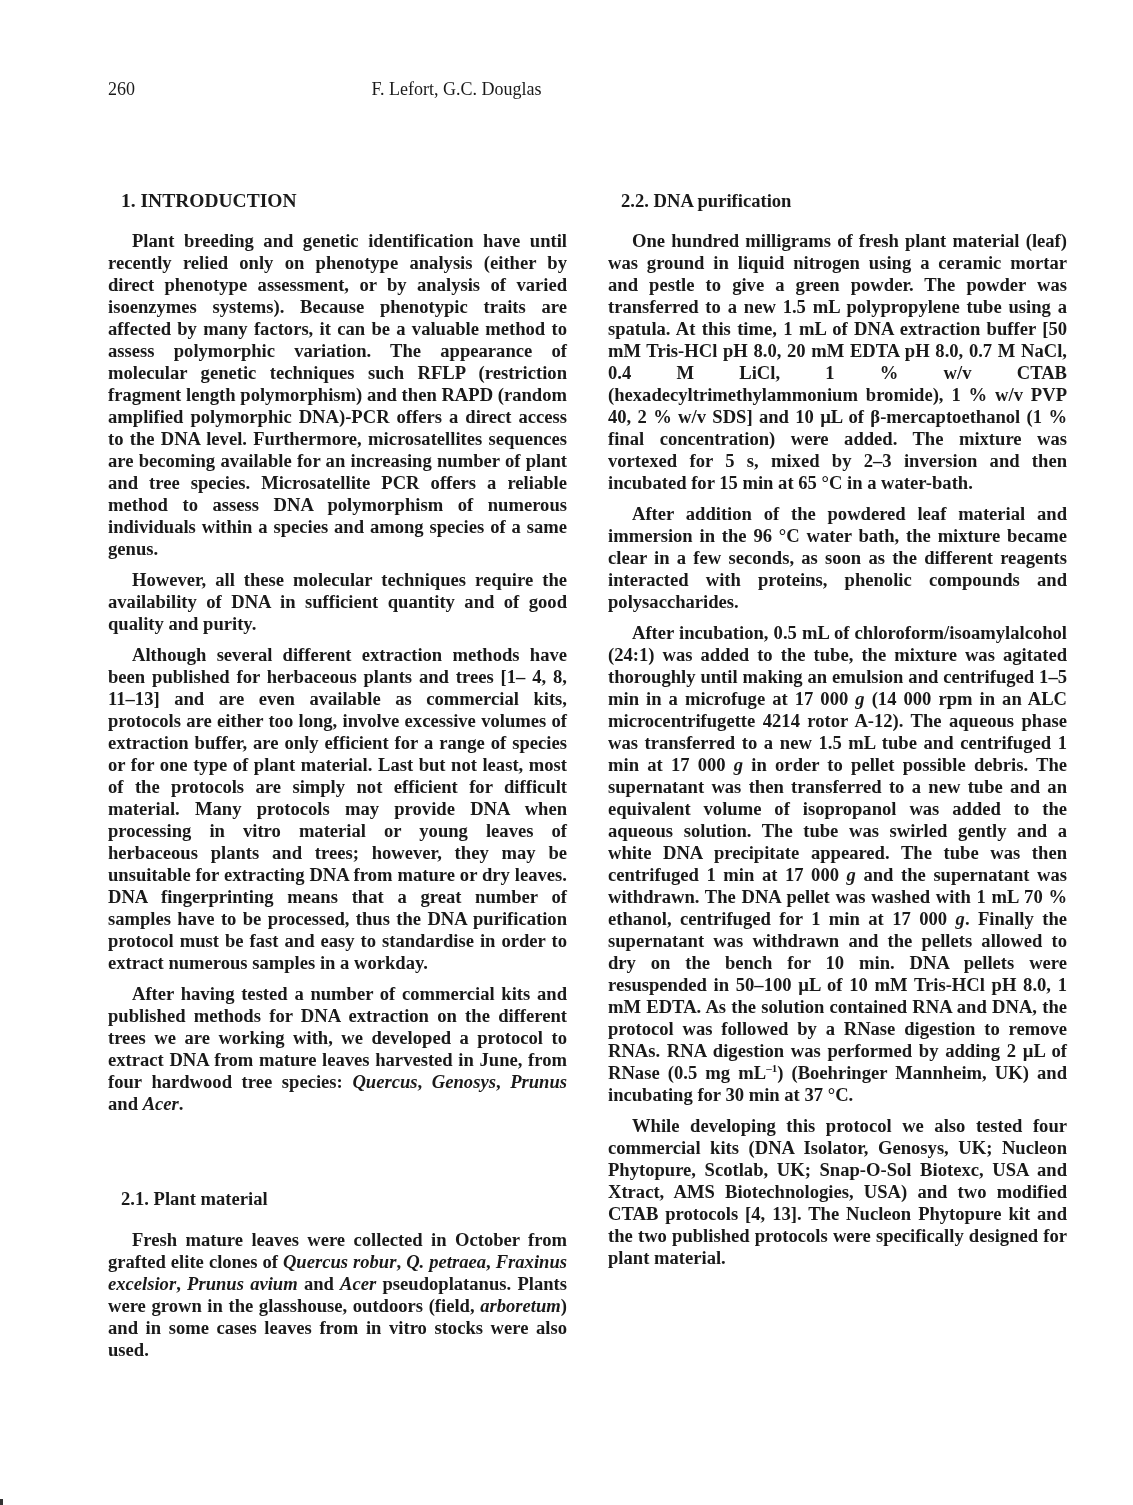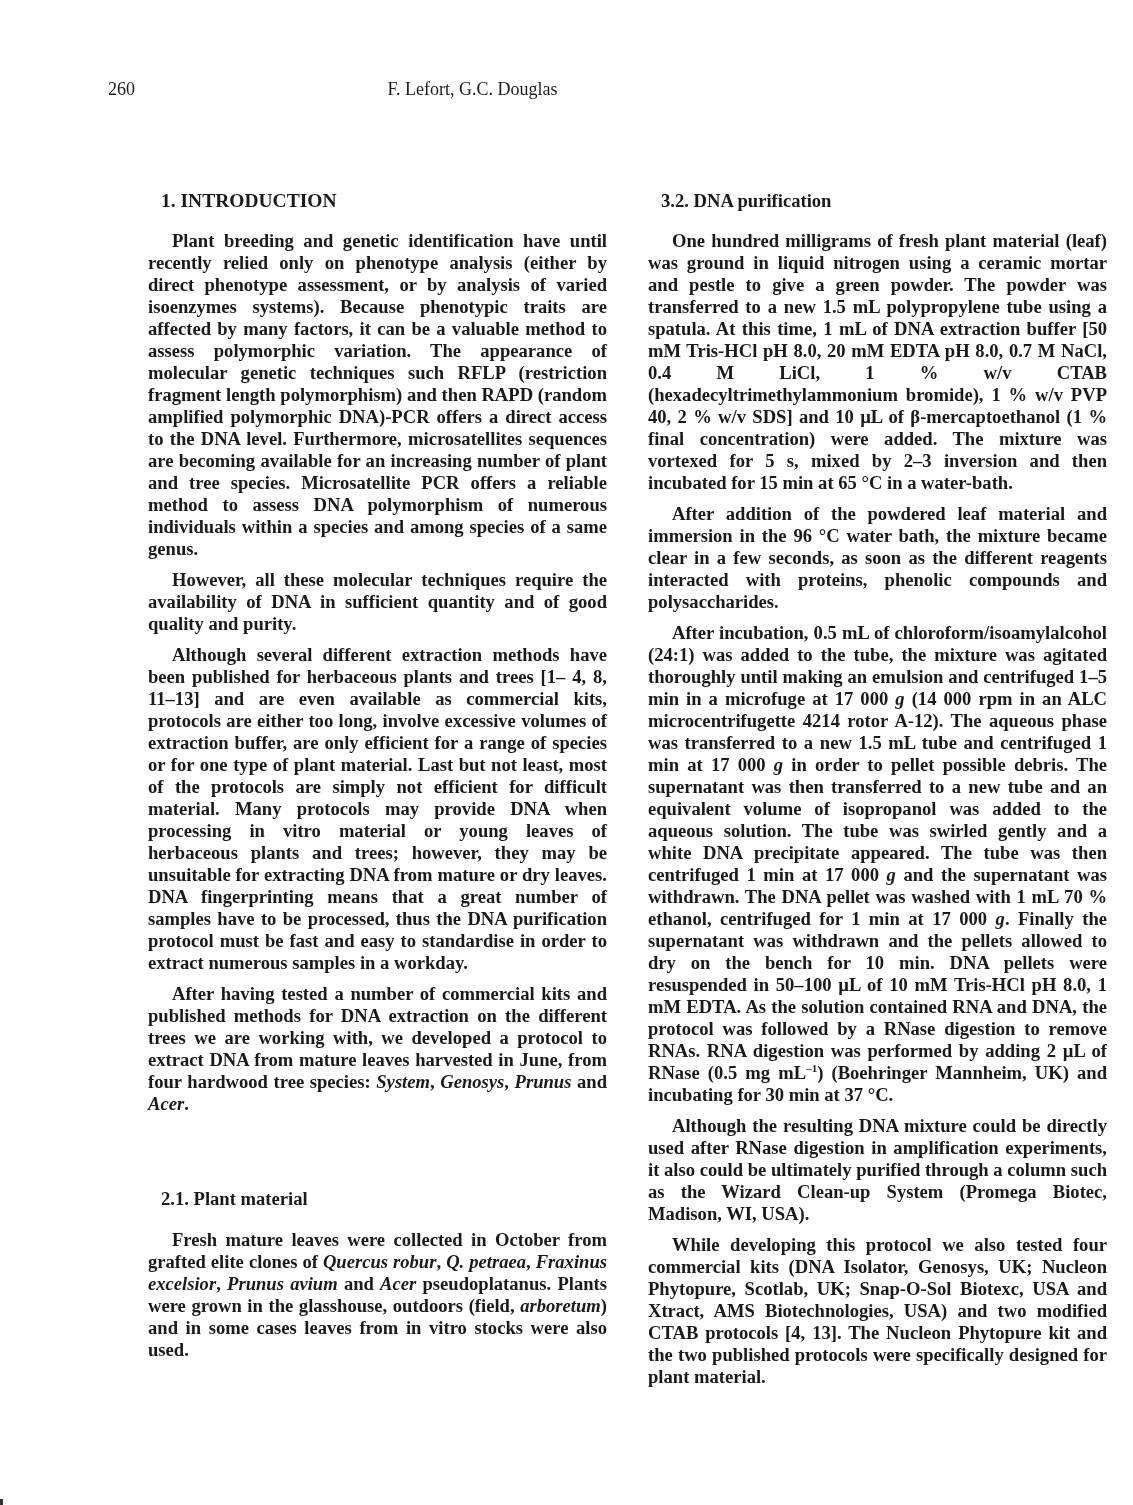--- a/index.html
+++ b/index.html
@@ -2,22 +2,22 @@
 <html><head>
   <meta charset="utf-8">
   <style>
     html, body { margin: 0; padding: 0; background: #ffffff; }
     body {
       width: 1133px; height: 1505px; position: relative; overflow: hidden;
       font-family: "Liberation Serif", serif; color: #1a1a1a;
     }
     .running-head { position: absolute; top: 79px; left: 0; width: 1133px; height: 26px; font-size: 18px; }
     .page-number { position: absolute; left: 108px; top: 0; }
-    .authors { position: absolute; left: 16px; width: 913px; text-align: center; top: 0; }
-    .col { position: absolute; top: 190px; width: 459px; font-size: 18.6px; line-height: 22px; margin-left: 40px; }
+    .authors { position: absolute; left: 0; width: 913px; text-align: center; top: 0; }
+    .col { position: absolute; top: 190px; width: 459px; font-size: 18.6px; line-height: 22px; }
     .col-left { left: 108px; }
     .col-right { left: 608px; top: 190px; }
     h2.sec { font-size: 19.5px; font-weight: bold; margin: 0; padding-left: 13px; line-height: 22px; }
     h3.sub { font-size: 18.6px; font-weight: bold; margin: 0; padding-left: 13px; line-height: 22px; }
     p { margin: 0; text-align: justify; text-indent: 24px; hyphens: none; font-weight: bold; }
     p + p { margin-top: 9px; }
     .gap-h1 { height: 18px; }
     .gap-h2 { height: 19px; }
     .gap-sec { height: 56px; }
     .gap-sub { height: 17px; }
@@ -32,32 +32,31 @@
   <span class="page-number">260</span>
   <span class="authors">F. Lefort, G.C. Douglas</span>
 </div>
 
 <div class="col col-left">
   <h2 class="sec">1. INTRODUCTION</h2>
   <div class="gap-h1"></div>
   <p>Plant breeding and genetic identification have until recently relied only on phenotype analysis (either by direct phenotype assessment, or by analysis of varied isoenzymes systems). Because phenotypic traits are affected by many factors, it can be a valuable method to assess polymorphic variation. The appearance of molecular genetic techniques such RFLP (restriction fragment length polymorphism) and then RAPD (random amplified polymorphic DNA)-PCR offers a direct access to the DNA level. Furthermore, microsatellites sequences are becoming available for an increasing number of plant and tree species. Microsatellite PCR offers a reliable method to assess DNA polymorphism of numerous individuals within a species and among species of a same genus.</p>
   <p>However, all these molecular techniques require the availability of DNA in sufficient quantity and of good quality and purity.</p>
   <p>Although several different extraction methods have been published for herbaceous plants and trees [1– 4, 8, 11–13] and are even available as commercial kits, protocols are either too long, involve excessive volumes of extraction buffer, are only efficient for a range of species or for one type of plant material. Last but not least, most of the protocols are simply not efficient for difficult material. Many protocols may provide DNA when processing in vitro material or young leaves of herbaceous plants and trees; however, they may be unsuitable for extracting DNA from mature or dry leaves. DNA fingerprinting means that a great number of samples have to be processed, thus the DNA purification protocol must be fast and easy to standardise in order to extract numerous samples in a workday.</p>
-  <p><span>After having tested a number of commercial kits and published methods for DNA extraction on the different trees we are working with, we developed a protocol to extract DNA from mature leaves harvested in June, from four hardwood tree species: </span><i>System</i><span>, </span><i>Genosys</i><span>, </span><i>Prunus</i><span> and </span><i>Acer</i><span>.</span></p>
+  <p><span>After having tested a number of commercial kits and published methods for DNA extraction on the different trees we are working with, we developed a protocol to extract DNA from mature leaves harvested in June, from four hardwood tree species: </span><i>Quercus</i><span>, </span><i>Genosys</i><span>, </span><i>Prunus</i><span> and </span><i>Acer</i><span>.</span></p>
 
   <div class="gap-sec"></div>
   <div class="gap-sub"></div>
   <h3 class="sub">2.1. Plant material</h3>
   <div class="gap-h2"></div>
   <p><span>Fresh mature leaves were collected in October from grafted elite clones of </span><i>Quercus robur</i><span>, </span><i>Q. petraea</i><span>, </span><i>Fraxinus excelsior</i><span>, </span><i>Prunus avium</i><span> and </span><i>Acer</i><span> pseudoplatanus. Plants were grown in the glasshouse, outdoors (field, </span><i>arboretum</i><span>) and in some cases leaves from in vitro stocks were also used.</span></p>
 </div>
 
 <div class="col col-right">
-  <h3 class="sub">3.2. DNA purification</h3>
+  <h3 class="sub">2.2. DNA purification</h3>
   <div class="gap-h1"></div>
   <p>One hundred milligrams of fresh plant material (leaf) was ground in liquid nitrogen using a ceramic mortar and pestle to give a green powder. The powder was transferred to a new 1.5 mL polypropylene tube using a spatula. At this time, 1 mL of DNA extraction buffer [50 mM Tris-HCl pH 8.0, 20 mM EDTA pH 8.0, 0.7 M NaCl, 0.4 M LiCl, 1 % w/v CTAB (hexadecyltrimethylammonium bromide), 1 % w/v PVP 40, 2 % w/v SDS] and 10 µL of β-mercaptoethanol (1 % final concentration) were added. The mixture was vortexed for 5 s, mixed by 2–3 inversion and then incubated for 15 min at 65 °C in a water-bath.</p>
   <p>After addition of the powdered leaf material and immersion in the 96 °C water bath, the mixture became clear in a few seconds, as soon as the different reagents interacted with proteins, phenolic compounds and polysaccharides.</p>
   <p><span>After incubation, 0.5 mL of chloroform/isoamylalcohol (24:1) was added to the tube, the mixture was agitated thoroughly until making an emulsion and centrifuged 1–5 min in a microfuge at 17 000 </span><i>g</i><span> (14 000 rpm in an ALC microcentrifugette 4214 rotor A-12). The aqueous phase was transferred to a new 1.5 mL tube and centrifuged 1 min at 17 000 </span><i>g</i><span> in order to pellet possible debris. The supernatant was then transferred to a new tube and an equivalent volume of isopropanol was added to the aqueous solution. The tube was swirled gently and a white DNA precipitate appeared. The tube was then centrifuged 1 min at 17 000 </span><i>g</i><span> and the supernatant was withdrawn. The DNA pellet was washed with 1 mL 70 % ethanol, centrifuged for 1 min at 17 000 </span><i>g</i><span>. Finally the supernatant was withdrawn and the pellets allowed to dry on the bench for 10 min. DNA pellets were resuspended in 50–100 µL of 10 mM Tris-HCl pH 8.0, 1 mM EDTA. As the solution contained RNA and DNA, the protocol was followed by a RNase digestion to remove RNAs. RNA digestion was performed by adding 2 µL of RNase (0.5 mg mL</span><sup>–1</sup><span>) (Boehringer Mannheim, UK) and incubating for 30 min at 37 °C.</span></p>
-  <p>Although the resulting DNA mixture could be directly used after RNase digestion in amplification experiments, it also could be ultimately purified through a column such as the Wizard Clean-up System (Promega Biotec, Madison, WI, USA).</p>
   <p>While developing this protocol we also tested four commercial kits (DNA Isolator, Genosys, UK; Nucleon Phytopure, Scotlab, UK; Snap-O-Sol Biotexc, USA and Xtract, AMS Biotechnologies, USA) and two modified CTAB protocols [4, 13]. The Nucleon Phytopure kit and the two published protocols were specifically designed for plant material.</p>
 </div>
 
 <div class="corner-mark"></div>
 
 </body></html>

